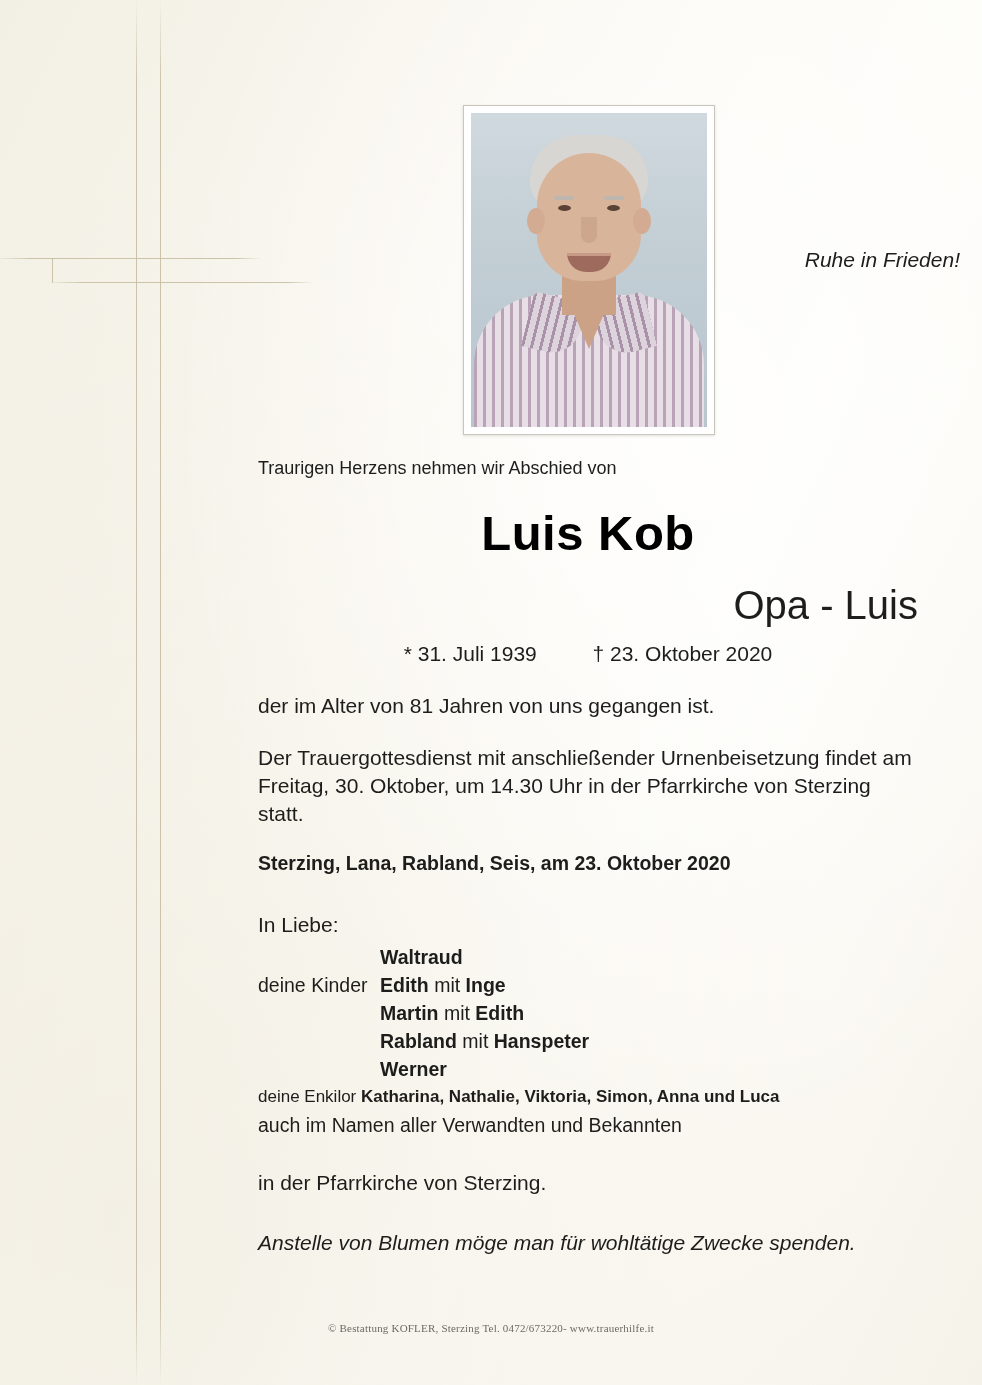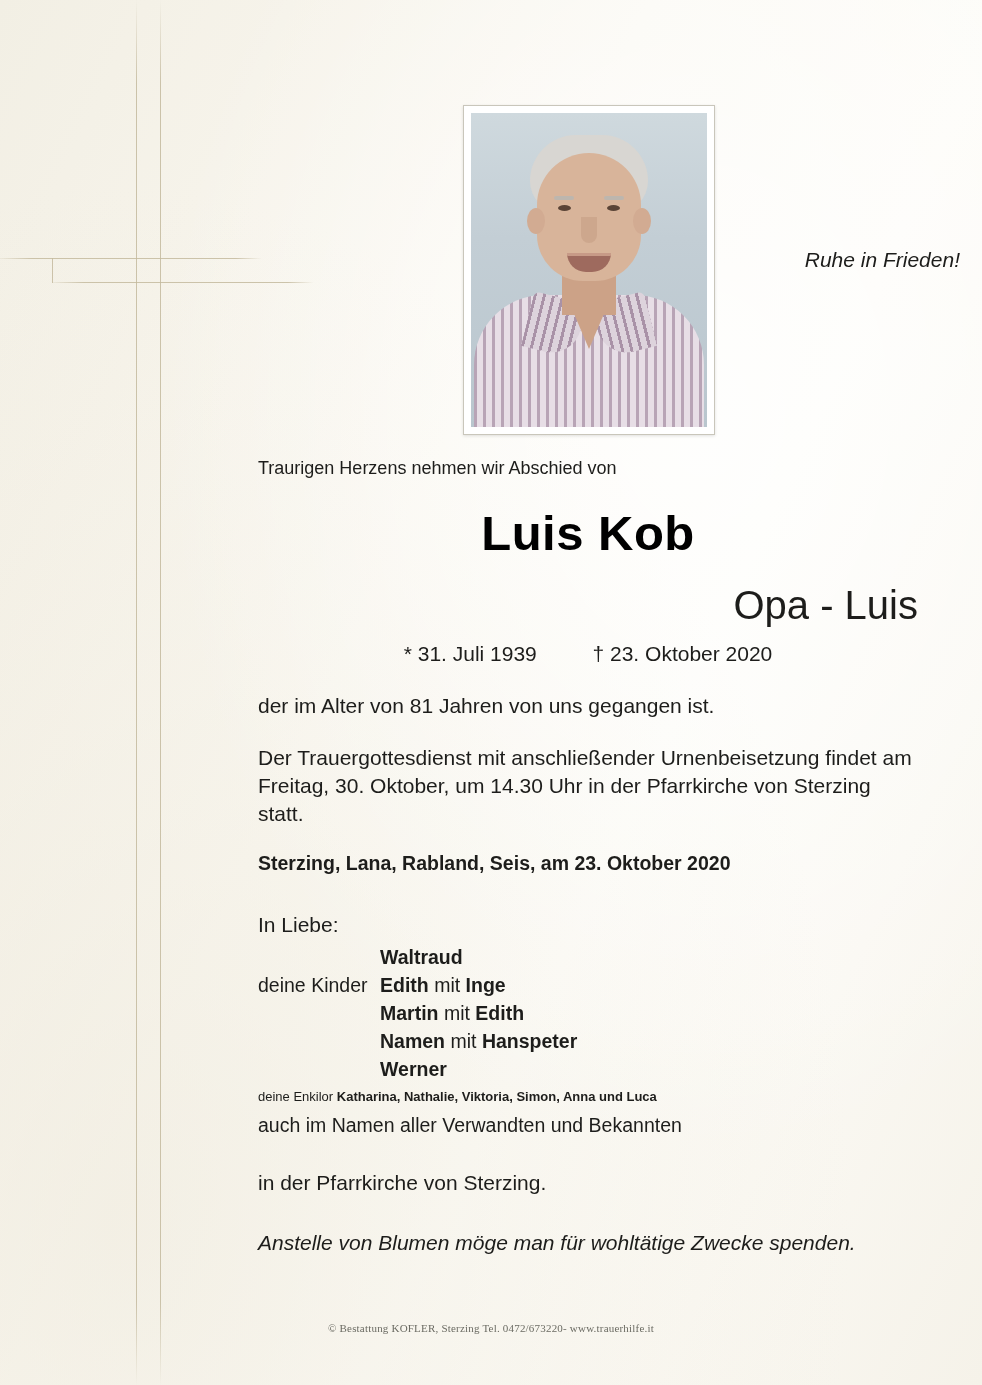--- a/index.html
+++ b/index.html
@@ -258,21 +258,21 @@
     margin-top: 4px;
     display: grid;
     grid-template-columns: 122px auto;
     row-gap: 0px;
     column-gap: 0px;
     font-size: 19.5px;
     line-height: 28px;
   }
   .fam-label { white-space: nowrap; }
   .fam-names b { font-weight: bold; }
-  .enkel { margin-top: 0px; font-size: 13px; line-height: 28px; }
+  .enkel { margin-top: 0px; font-size: 17px; line-height: 28px; }
   .bekannte { font-size: 19.5px; line-height: 28px; }
   .rosenkranz { margin-top: 30px; }
   .blumen { margin-top: 32px; font-style: italic; }
 
   .footer {
     position: absolute;
     left: 0;
     right: 0;
     top: 1322px;
     text-align: center;
@@ -361,21 +361,21 @@
 
         <div class="fam-label"></div>
         <div class="fam-names">
           <b>Martin</b>
           <span>mit</span>
           <b>Edith</b>
         </div>
 
         <div class="fam-label"></div>
         <div class="fam-names">
-          <b>Namen</b>
+          <b>Rabland</b>
           <span>mit</span>
           <b>Hanspeter</b>
         </div>
 
         <div class="fam-label"></div>
         <div class="fam-names">
           <b>Werner</b>
         </div>
       </div>
 

